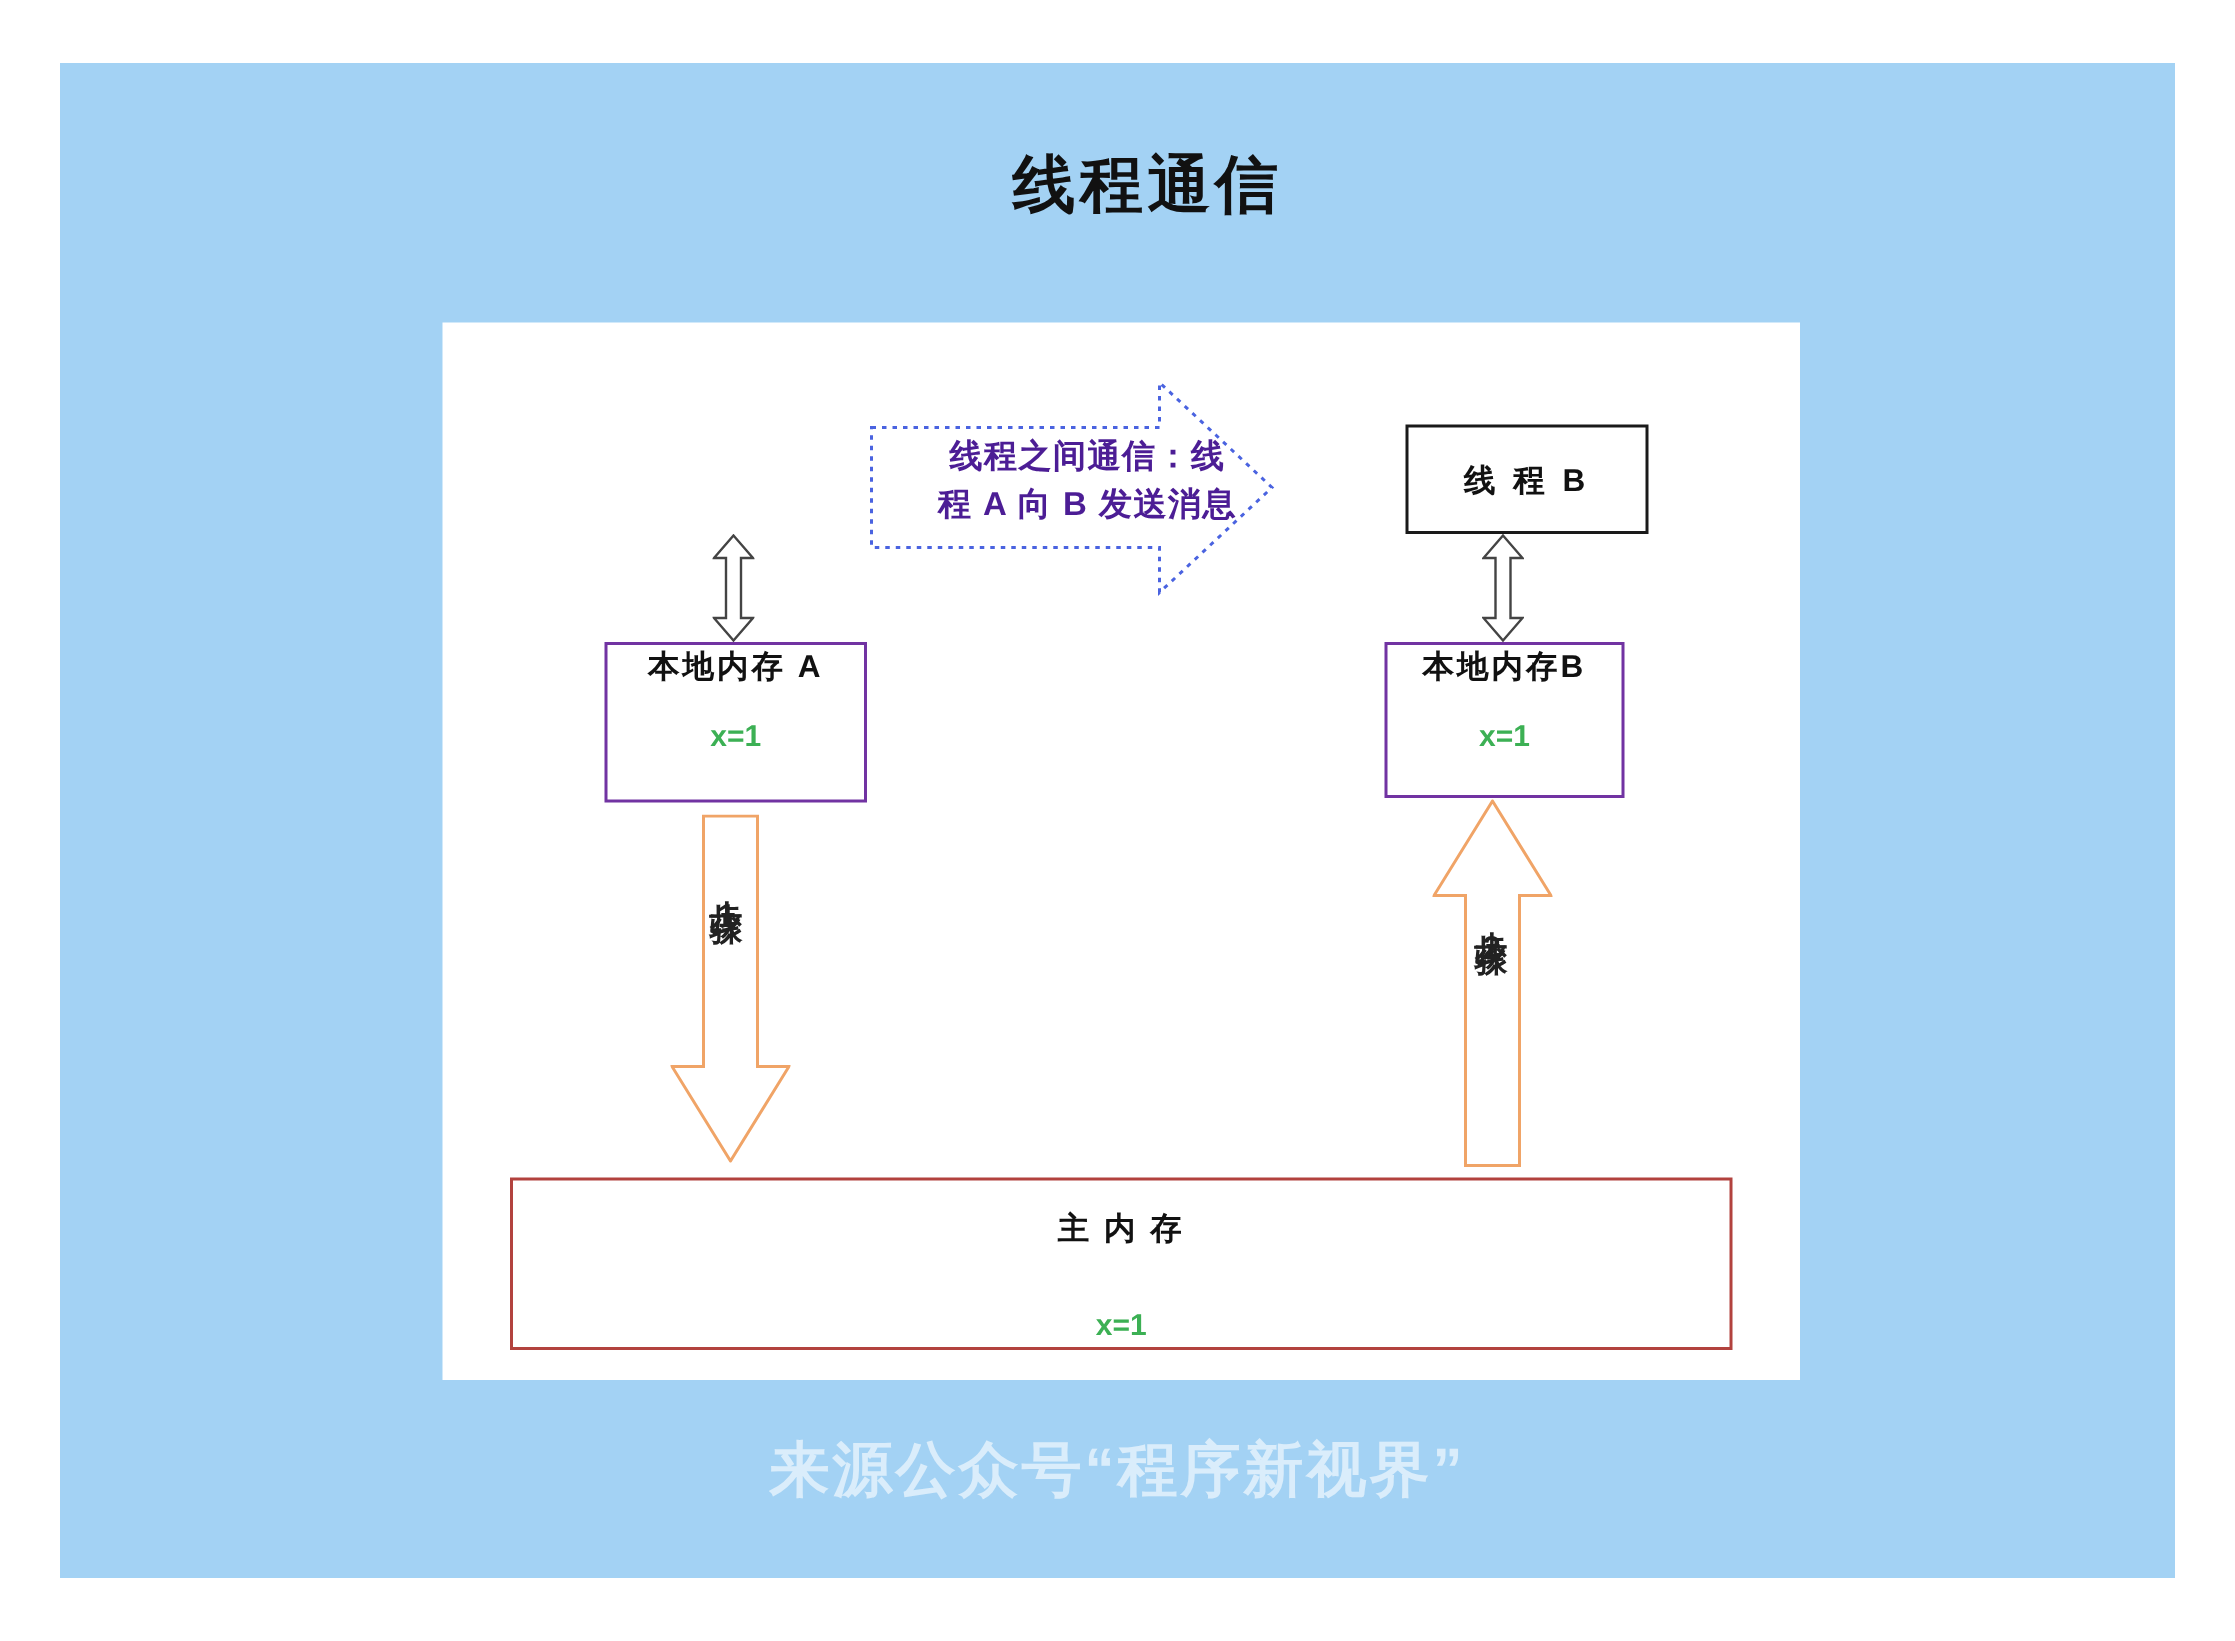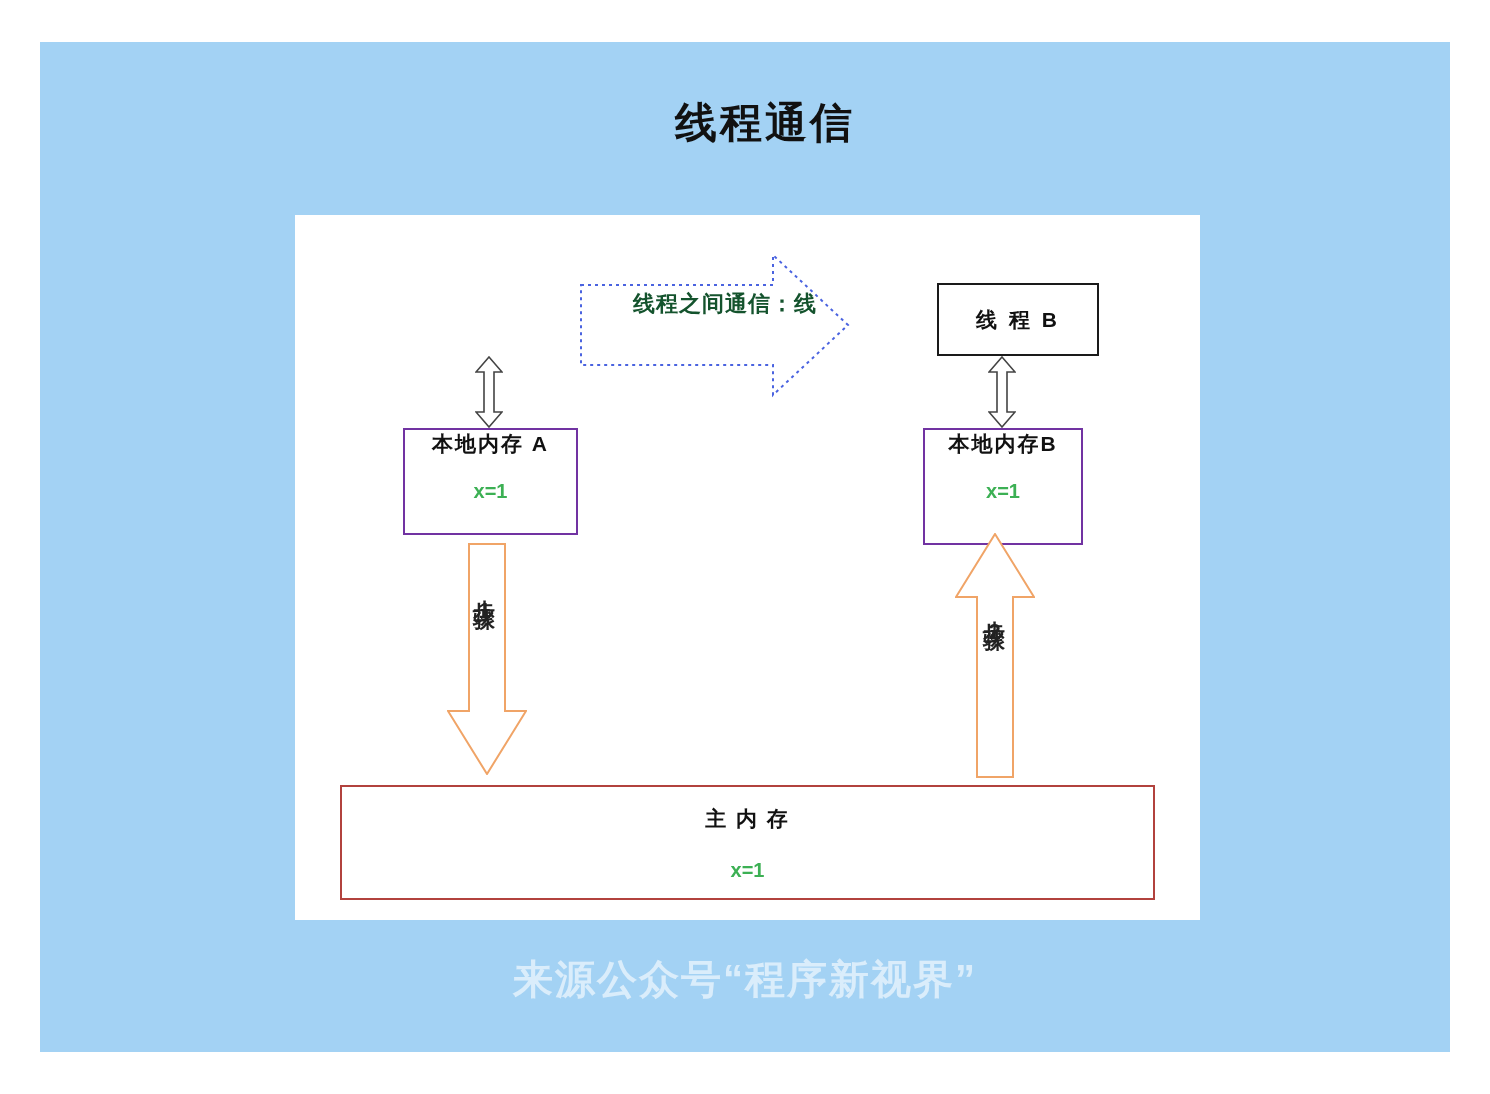--- a/index.html
+++ b/index.html
@@ -8,23 +8,23 @@
   .blue-panel{position:absolute;left:40px;top:42px;width:1410px;height:1010px;background:#a3d2f4;}
   .page-title{position:absolute;left:0;top:95px;width:100%;text-align:center;
     font-size:42px;font-weight:bold;color:#111;letter-spacing:3px;padding-left:20px;}
   .diagram{position:absolute;left:295px;top:215px;width:905px;height:705px;background:#ffffff;}
   .abs{position:absolute;}
   .box{background:#fff;display:flex;align-items:center;justify-content:center;box-sizing:border-box;}
   .thread-box{border:2px solid #1a1a1a;font-size:21px;font-weight:bold;color:#111;letter-spacing:3px;}
   .mem-box{border:2px solid #7133a2;flex-direction:column;justify-content:flex-start;gap:22px;}
   .mem-label{font-size:21px;font-weight:bold;color:#111;letter-spacing:2px;}
   .mem-value{font-size:20px;font-weight:bold;color:#3cb054;}
-  .main-box{border:2px solid #b2423e;flex-direction:column;justify-content:flex-start;padding-top:18px;gap:26px;}
+  .main-box{border:2px solid #b2423e;flex-direction:column;justify-content:flex-start;padding-top:18px;gap:40px;}
   .msg-text{position:absolute;left:595px;top:288px;width:260px;text-align:center;
-    color:#14532d;font-size:22px;font-weight:bold;line-height:32px;letter-spacing:1px;}
+    color:#4c1d95;font-size:22px;font-weight:bold;line-height:32px;letter-spacing:1px;}
   .vlabel{writing-mode:vertical-lr;text-orientation:upright;font-size:22px;font-weight:bold;
     color:#222;letter-spacing:8px;line-height:1;}
   .watermark{position:absolute;left:0;top:952px;width:100%;text-align:center;
     font-size:40px;font-weight:bold;color:rgba(255,255,255,0.6);letter-spacing:2px;}
   svg{display:block;}
 </style>
 </head>
 <body>
 
 <div class="page">
@@ -38,36 +38,37 @@
 
   <div class="abs box thread-box" style="left:921px;top:283px;width:162px;height:73px;margin-left:16px;">
     <span>线 程 B</span>
   </div>
 
   <svg class="abs" style="left:580px;top:253px;" width="270" height="145" viewBox="0 0 270 145">
     <polygon points="1,32 193,32 193,2 268,72 193,142 193,112 1,112" fill="none" stroke="#4a63e0" stroke-width="2" stroke-dasharray="3,4"></polygon>
   </svg>
   <div class="msg-text">
     <div>线程之间通信：线</div>
+    <div>程 A 向 B 发送消息</div>
   </div>
 
   <svg class="abs" style="left:475px;top:356px;" width="28" height="72" viewBox="0 0 28 72">
     <polygon points="14,1 27,16 19,16 19,56 27,56 14,71 1,56 9,56 9,16 1,16" fill="#ffffff" stroke="#444444" stroke-width="1.6"></polygon>
   </svg>
 
   <svg class="abs" style="left:988px;top:356px;" width="28" height="72" viewBox="0 0 28 72">
     <polygon points="14,1 27,16 19,16 19,56 27,56 14,71 1,56 9,56 9,16 1,16" fill="#ffffff" stroke="#444444" stroke-width="1.6"></polygon>
   </svg>
 
   <div class="abs box mem-box" style="left:403px;top:428px;width:175px;height:107px;">
     <span class="mem-label">本地内存 A</span>
     <span class="mem-value">x=1</span>
   </div>
 
-  <div class="abs box mem-box" style="left:923px;top:428px;width:160px;height:117px;">
+  <div class="abs box mem-box" style="left:923px;top:428px;width:160px;height:104px;">
     <span class="mem-label">本地内存B</span>
     <span class="mem-value">x=1</span>
   </div>
 
   <svg class="abs" style="left:447px;top:543px;" width="80" height="232" viewBox="0 0 80 232">
     <polygon points="22,1 58,1 58,168 79,168 40,231 1,168 22,168" fill="#ffffff" stroke="#f0a467" stroke-width="2"></polygon>
   </svg>
   <div class="abs vlabel" style="left:473px;top:582px;">步骤1</div>
 
   <svg class="abs" style="left:955px;top:533px;" width="80" height="245" viewBox="0 0 80 245">

